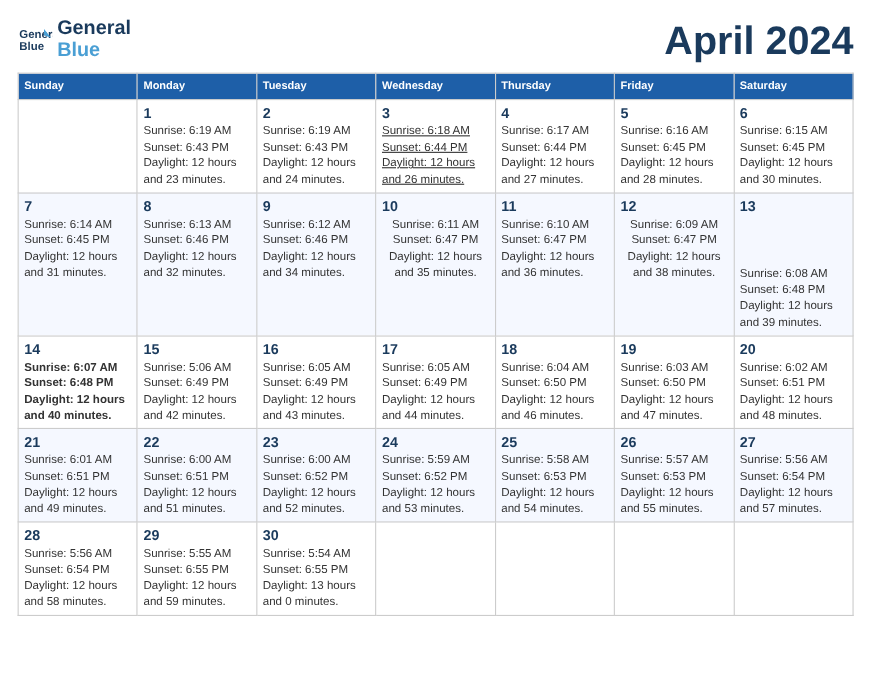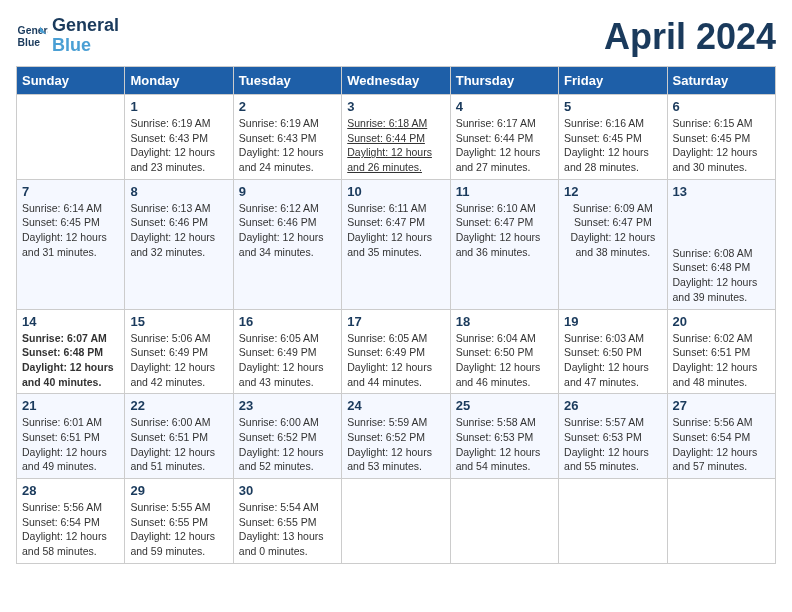--- a/index.html
+++ b/index.html
@@ -46,21 +46,21 @@
     table {
       width: 100%;
       border-collapse: collapse;
       font-size: 11px;
     }
     th {
       background-color: #1e5fa8;
       color: #fff;
       text-align: left;
       padding: 6px 5px;
-      font-size: 13px;
+      font-size: 10px;
       font-weight: bold;
       border: 1px solid #ccc;
     }
     td {
       vertical-align: top;
       border: 1px solid #ccc;
       padding: 4px 5px;
       min-height: 80px;
       width: 14.28%;
     }
@@ -181,21 +181,21 @@
         </td>
         <td>
           <div class="day-num">9</div>
           <div class="cell-text" style="white-space: pre-line;">Sunrise: 6:12 AM
 Sunset: 6:46 PM
 Daylight: 12 hours
 and 34 minutes.</div>
         </td>
         <td>
           <div class="day-num">10</div>
-          <div class="cell-text" style="white-space: pre-line;">Sunrise: 6:11 AM
+          <div class="cell-text" style="white-space: pre-line; text-align: center;">Sunrise: 6:11 AM
 Sunset: 6:47 PM
 Daylight: 12 hours
 and 35 minutes.</div>
         </td>
         <td>
           <div class="day-num">11</div>
           <div class="cell-text" style="white-space: pre-line;">Sunrise: 6:10 AM
 Sunset: 6:47 PM
 Daylight: 12 hours
 and 36 minutes.</div>

